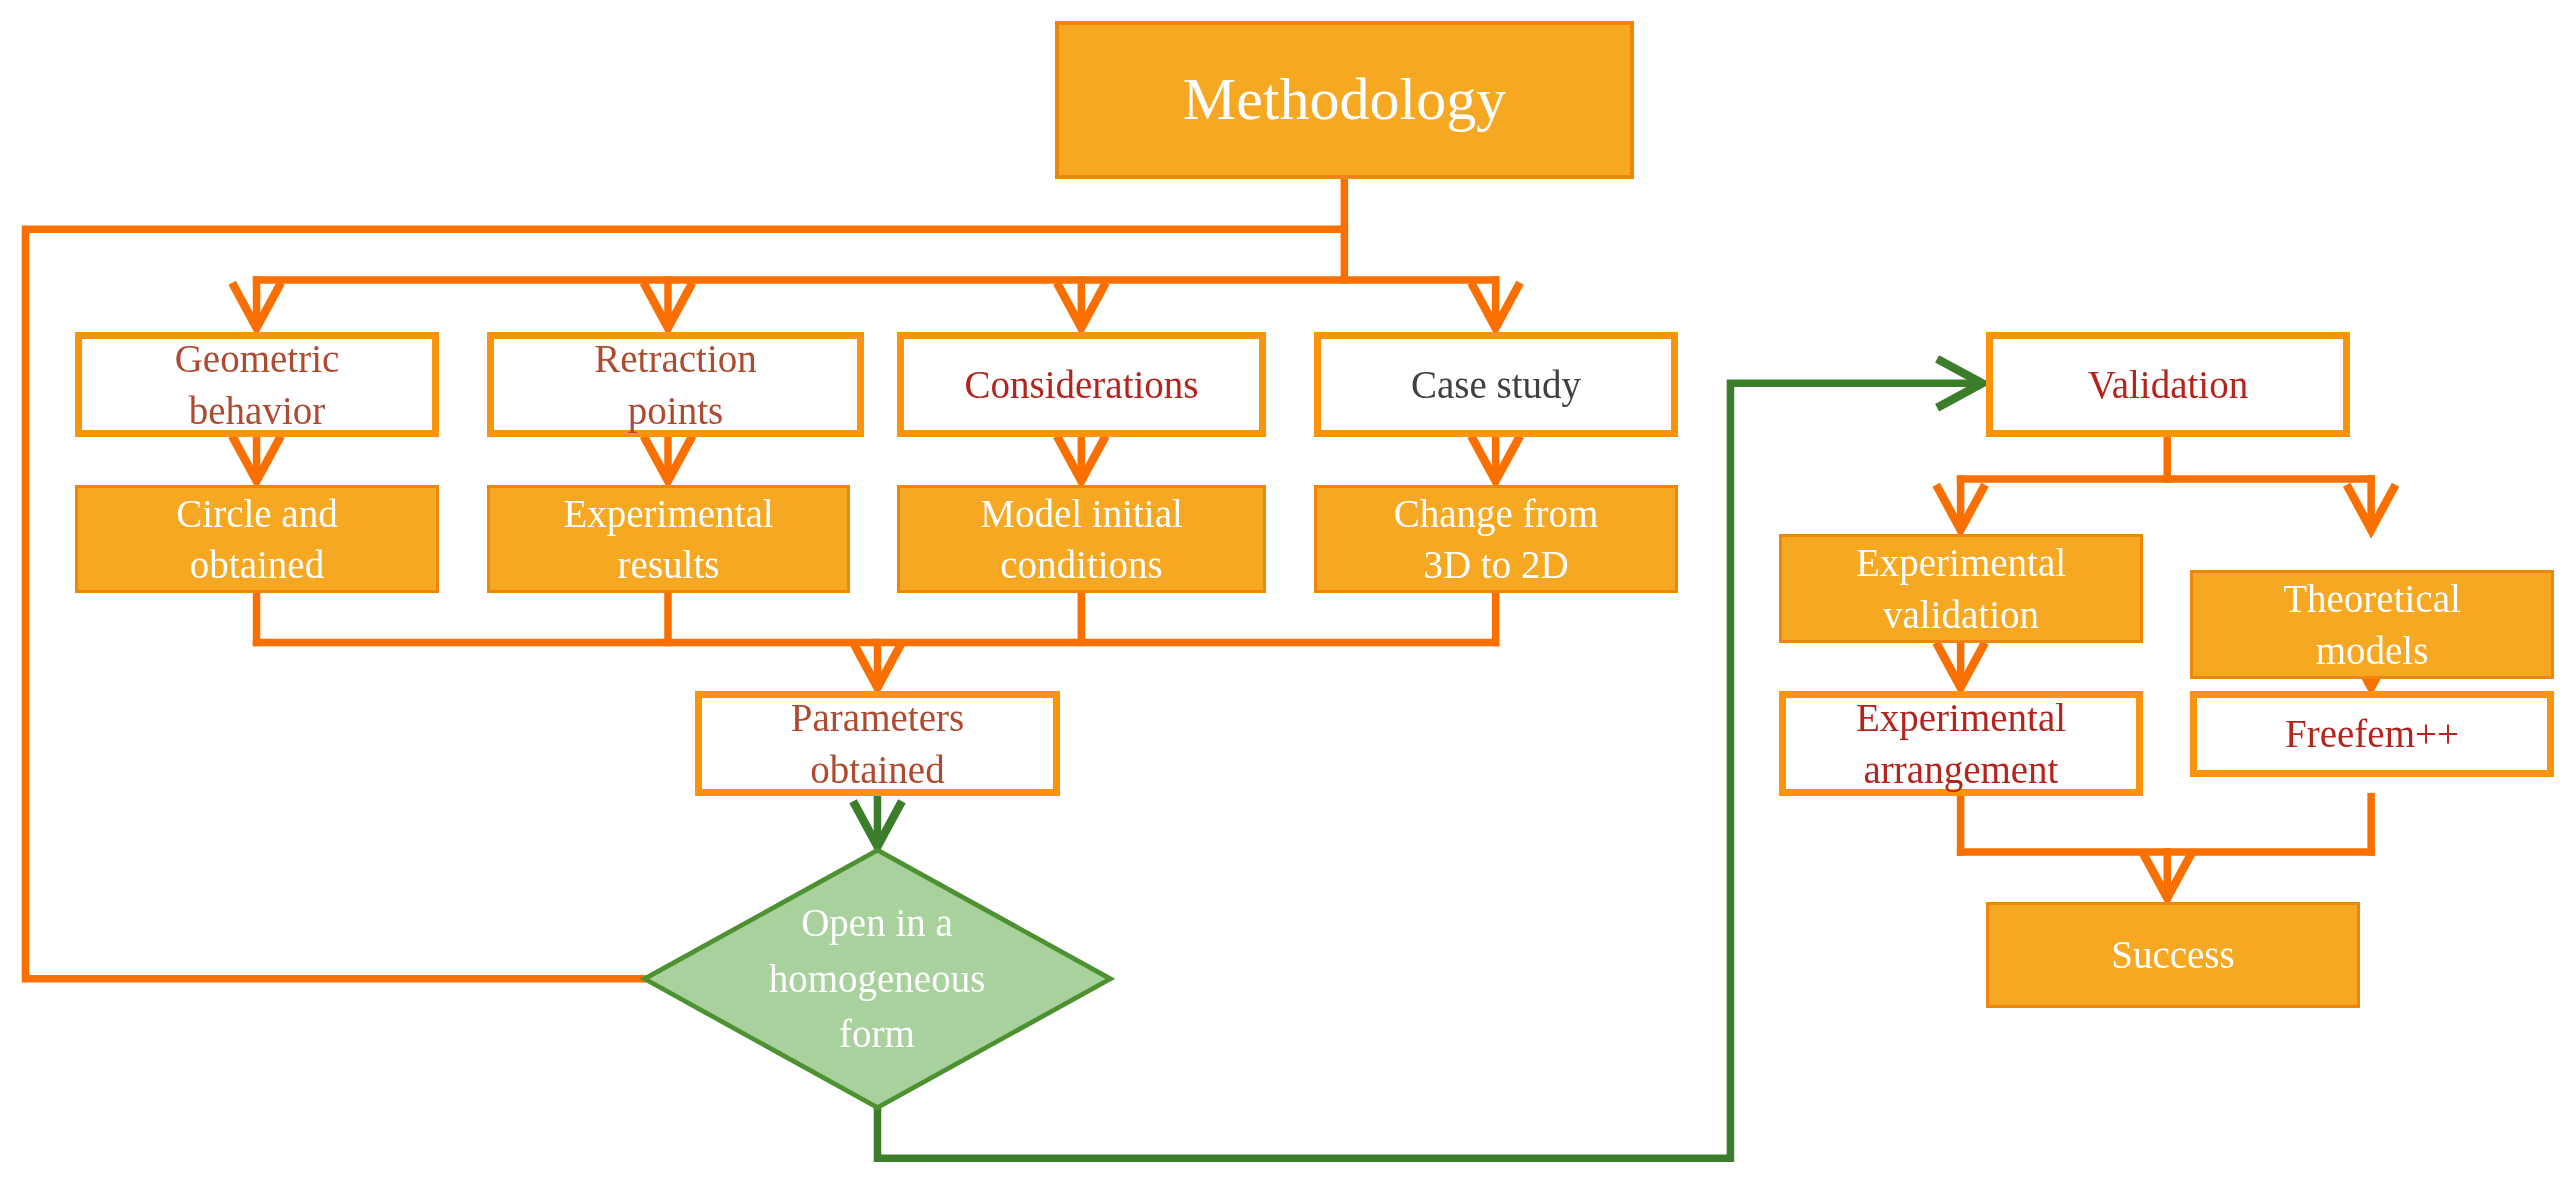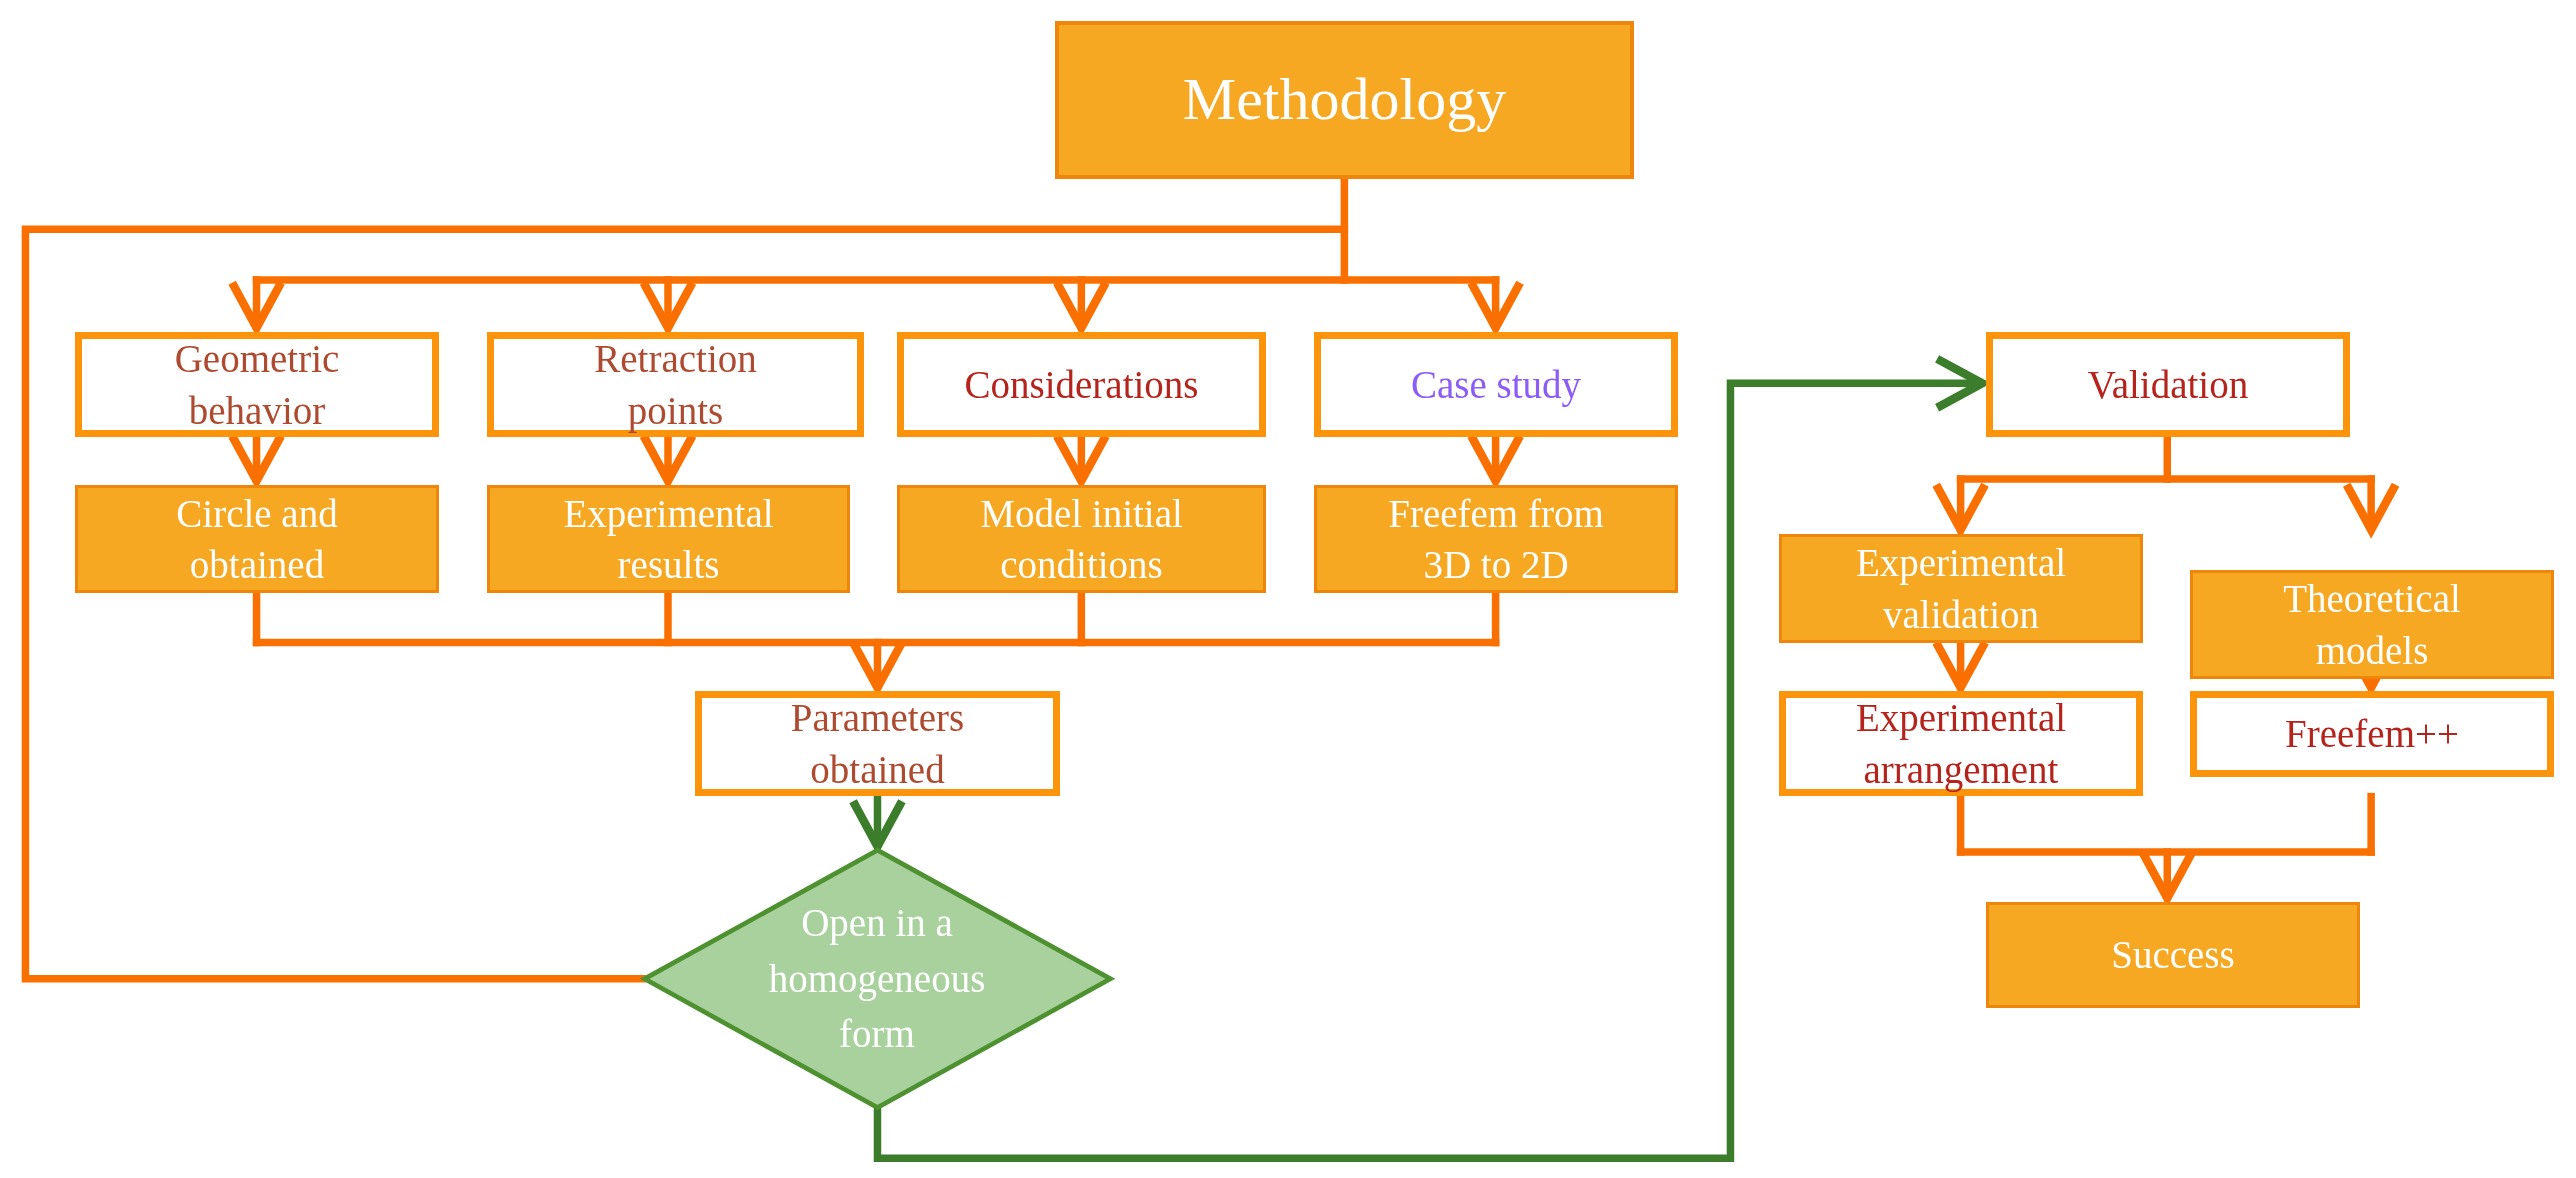--- a/index.html
+++ b/index.html
@@ -116,32 +116,32 @@
   <div class="node" id="n-methodology" style="color: rgb(255, 255, 255);">Methodology</div>
 
   <div class="node white-box" id="n-geometric-behavior" style="color: rgb(174, 74, 47);">Geometric
 behavior</div>
 
   <div class="node white-box" id="n-retraction-points" style="color: rgb(174, 74, 47);">Retraction
 points</div>
 
   <div class="node white-box" id="n-considerations" style="color: rgb(181, 36, 28);">Considerations</div>
 
-  <div class="node white-box" id="n-case-study" style="color: #8b5cf6;">Case study</div>
+  <div class="node white-box" id="n-case-study" style="color: #404040;">Case study</div>
 
   <div class="node orange-box" id="n-circle-ellipse">Circle and
 obtained</div>
 
   <div class="node orange-box" id="n-experimental-results">Experimental
 results</div>
 
   <div class="node orange-box" id="n-model-initial-conditions">Model initial
 conditions</div>
 
-  <div class="node orange-box" id="n-change-3d-2d">Freefem from
+  <div class="node orange-box" id="n-change-3d-2d">Change from
 3D to 2D</div>
 
   <div class="node white-box" id="n-parameters-obtained" style="color: rgb(174, 74, 47);">Parameters
 obtained</div>
 
   <div class="node" id="n-open-homogeneous" style="color: rgb(255, 255, 255);">Open in a
 homogeneous
 form</div>
 
   <div class="node white-box" id="n-validation" style="color: rgb(181, 36, 28);">Validation</div>

